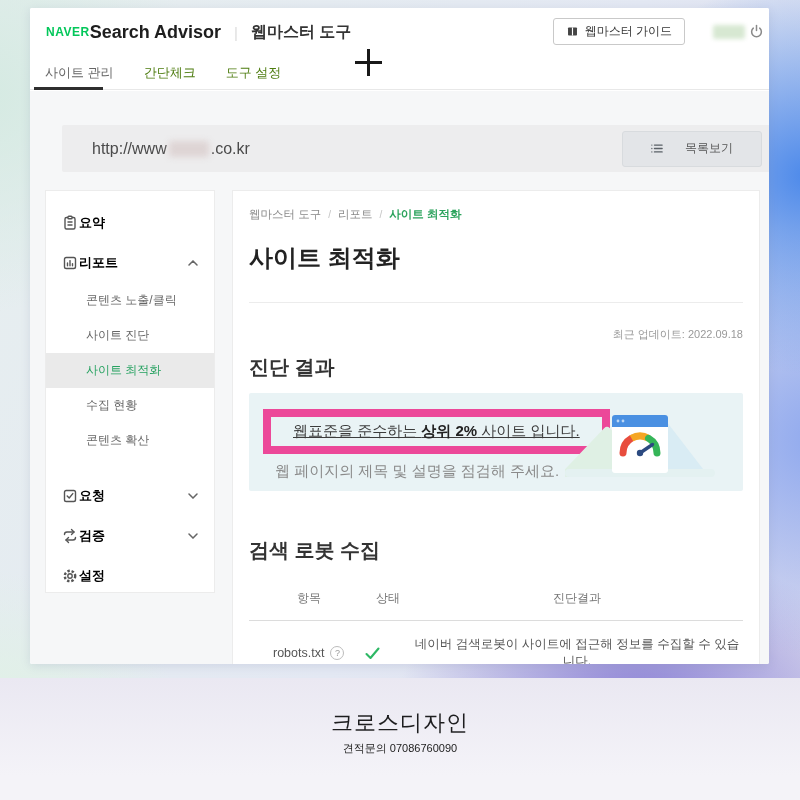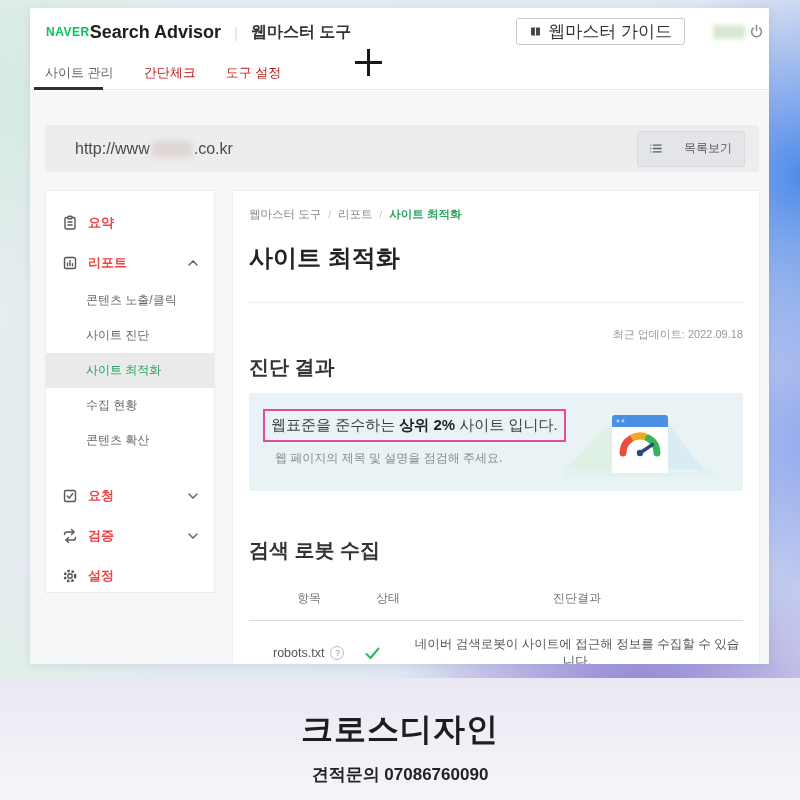--- a/index.html
+++ b/index.html
@@ -24,83 +24,83 @@
   }
 
   
   .hd { position:relative; height:48px; background:#fff; display:flex; align-items:center; padding-left:16px; }
   .logo { color:#03c75a; font-weight:700; font-size:12px; letter-spacing:.5px; }
   .brand { font-size:18px; font-weight:700; color:#1e1e1e; }
   .hd-sep { color:#ddd; font-size:15px; margin:0 13px; font-weight:400; }
   .product { font-size:16px; font-weight:600; color:#333; }
   .guide-btn {
     position:absolute; right:84px; top:10px; height:27px; display:flex; align-items:center; gap:6px;
-    border:1px solid #c9c9c9; border-radius:3px; padding:0 12px; font-size:17px; color:#333; background:#fff; cursor:pointer;
+    border:1px solid #c9c9c9; border-radius:3px; padding:0 12px; font-size:12px; color:#333; background:#fff; cursor:pointer;
   }
   .user-badge { position:absolute; right:24px; top:17px; width:32px; height:14px; border-radius:2px; background:#d7e8d2; filter:blur(2px); }
   .power { position:absolute; right:5px; top:16px; width:15px; height:15px; }
 
   
   .tabs { position:relative; height:34px; background:#fff; border-bottom:1px solid #e8e8e8; display:flex; align-items:center; padding-left:15px; gap:30px; }
-  .tab { font-size:13px; color:#b91c1c; cursor:pointer; }
+  .tab { font-size:13px; color:#4d7c0f; cursor:pointer; }
   .tab.active { color:#666; }
   .tab-underline { position:absolute; left:4px; bottom:-1px; width:69px; height:3px; background:#2f2f2f; }
 
   
   .plus { position:absolute; left:325px; top:41px; width:27px; height:27px; z-index:5; }
   .plus::before, .plus::after { content:""; position:absolute; background:#191919; }
   .plus::before { left:12px; top:0; width:3.4px; height:27px; }
   .plus::after { left:0; top:12px; width:27px; height:3.4px; }
 
   
   .gray { position:absolute; left:0; top:83px; width:739px; height:573px; background:#f6f7f8; }
 
   
-  .urlbar { position:absolute; left:15px; top:34px; width:714px; height:47px; background:#ededee; border-radius:2px; display:flex; align-items:center; padding:0 14px 0 30px; }
+  .urlbar { position:absolute; left:32px; top:34px; width:714px; height:47px; background:#ededee; border-radius:2px; display:flex; align-items:center; padding:0 14px 0 30px; }
   .url-text { font-size:16px; color:#4a4a4a; display:flex; align-items:center; }
   .blur-chip { display:inline-block; width:40px; height:16px; margin:0 2px; background:#ded4d4; border-radius:2px; filter:blur(3px); }
-  .list-btn { margin-left:auto; height:36px; display:flex; align-items:center; gap:22px; background:#e3e5e8; border:1px solid #d8dbde; border-radius:3px; padding:0 12px; font-size:12px; color:#555; cursor:pointer; }
+  .list-btn { margin-left:auto; height:36px; display:flex; align-items:center; gap:22px; background:#e3e5e8; border:1px solid #d8dbde; border-radius:3px; padding:0 28px; font-size:12px; color:#555; cursor:pointer; }
 
   
   .side { position:absolute; left:15px; top:99px; width:170px; height:403px; background:#fff; border:1px solid #ececec; padding-top:12px; }
-  .s-item { position:relative; height:40px; display:flex; align-items:center; gap:10px; padding-left:16px; font-size:13px; font-weight:600; color:#ef4444; cursor:pointer; }
+  .s-item { position:relative; height:40px; display:flex; align-items:center; gap:1px; padding-left:16px; font-size:13px; font-weight:600; color:#000000; cursor:pointer; }
   .s-item .chev { position:absolute; right:16px; }
   .s-sub { height:35px; display:flex; align-items:center; padding-left:40px; font-size:12px; color:#666; cursor:pointer; }
   .s-sub.active { background:#eaeaea; color:#27a261; }
   .s-gap { height:18px; }
   .icn { width:16px; height:16px; flex:0 0 16px; }
 
   
   .main { position:absolute; left:202px; top:99px; width:528px; height:474px; background:#fff; border:1px solid #ececec; border-bottom:none; padding:16px 16px 0 16px; }
   .bc { font-size:11.5px; color:#888; display:flex; align-items:center; gap:7px; }
   .bc .sep { color:#c4c4c4; font-size:10px; }
   .bc .cur { color:#2ba35c; font-weight:600; }
   .title { margin-top:20px; font-size:24px; font-weight:600; color:#222; }
   .rule { margin-top:28px; border-top:1px solid #ececec; }
   .updated { margin-top:24px; text-align:right; font-size:11px; color:#999; }
   .h2 { margin-top:12px; font-size:20px; font-weight:700; color:#333; }
   .diag-panel { position:relative; margin-top:12px; height:98px; background:#e9f3f5; border-radius:2px; padding:16px 0 0 14px; }
-  .redbox { display:inline-block; border:2px solid #ec4899; padding:5px 6px; font-size:15px; color:#3c3c3c; background:transparent; }
+  .redbox { display:inline-block; border:8px solid #ec4899; padding:5px 22px; font-size:15px; color:#3c3c3c; background:transparent;text-decoration:underline; }
   .redbox b { color:#222; }
-  .diag-sub { margin:8px 0 0 12px; font-size:12px; color:#8a8a8a; }
+  .diag-sub { margin:8px 0 0 12px; font-size:15px; color:#8a8a8a; }
   .illus { position:absolute; right:28px; top:8px; }
 
   
   .tbl { margin-top:16px; }
   .trow { display:grid; grid-template-columns:112px 46px 1fr; align-items:center; padding:10px 0 10px 4px;text-align:center; }
   .thead { font-size:12px; color:#777; padding-bottom:13px; border-bottom:1px solid #dcdcdc; }
   .tr1 { font-size:12.5px; color:#555; padding:15px 0 14px 4px; border-bottom:1px solid #efefef; }
   .titem { display:flex; align-items:center; gap:6px;padding-left:20px; }
   .help { width:14px; height:14px; border:1px solid #bcbcbc; border-radius:50%; color:#9a9a9a; font-size:9px; display:flex; align-items:center; justify-content:center; }
   .chk { width:15px; height:13px; }
 
   
   .footer { position:absolute; left:0; top:678px; width:800px; height:122px; background:linear-gradient(180deg,#eae8f2 0%,#f4f3f8 80%); text-align:center; }
-  .f-brand { padding-top:30px; font-size:32px; font-weight:700; color:#1d1d1f; letter-spacing:1px; }
-  .f-contact { margin-top:11px; font-size:17px; font-weight:700; color:#222; }
+  .f-brand { padding-top:30px; font-size:22px; font-weight:400; color:#1d1d1f; letter-spacing:1px; }
+  .f-contact { margin-top:3px; font-size:11px; font-weight:400; color:#222; }
 
   svg { display:block; }
 </style>
 </head>
 <body>
 
 <div class="canvas">
 
   <div class="card">
 

